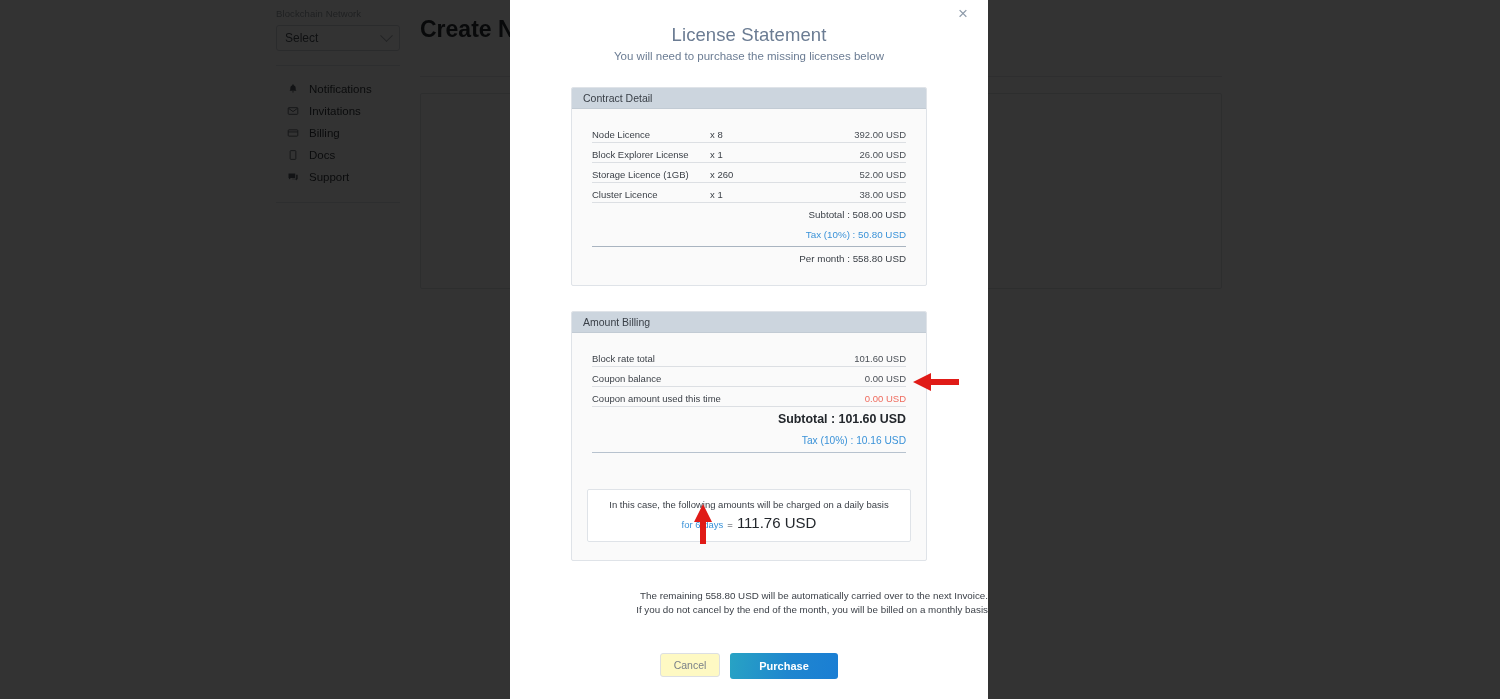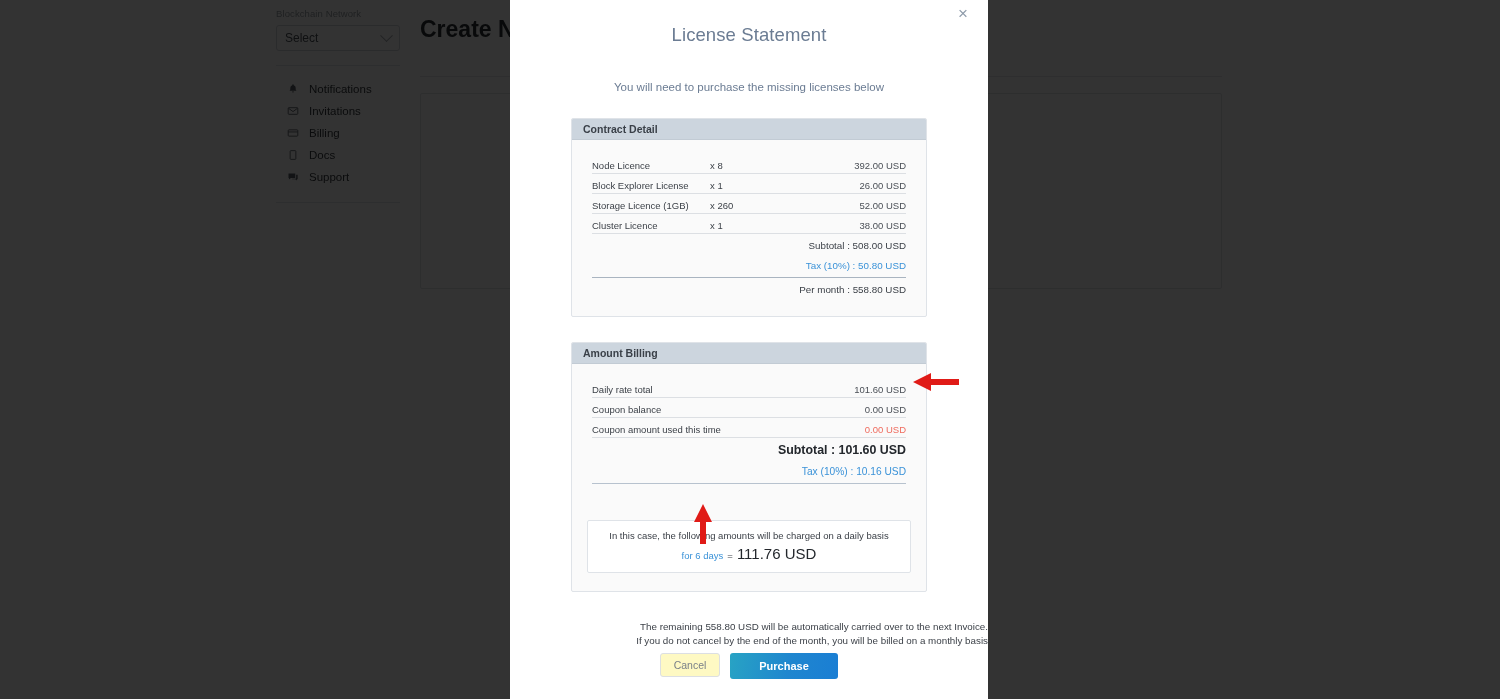--- a/index.html
+++ b/index.html
@@ -155,42 +155,42 @@
     font-size: 18.5px;
     color: #6b7c93;
     padding-top: 24px;
     letter-spacing: .1px;
   }
 
   .modal-sub {
     text-align: center;
     font-size: 11.5px;
     color: #6b7c93;
-    margin-top: 35px;
+    margin-top: 4px;
   }
 
   .panel {
     margin: 0 auto;
     width: 356px;
     border: 1px solid #dfe3e8;
     border-radius: 2px;
     background: #fafafa;
     overflow: hidden;
   }
   .panel.contract { margin-top: 25px; }
   .panel.billing  { margin-top: 25px; }
 
   .panel-head {
     background: #ccd5de;
     height: 21px;
     display: flex;
     align-items: center;
     padding-left: 11px;
     font-size: 10.5px;
-    font-weight: bold;
+    font-weight: normal;
     color: #3a4048;
     border-bottom: 1px solid #c2cbd4;
   }
 
   .panel-body {
     padding: 14px 20px 18px 20px;
   }
 
   .line {
     display: flex;
@@ -409,21 +409,21 @@
         <div class="rule"></div>
         <div class="totrow">Per month : 558.80 USD</div>
       </div>
     </div>
 
     <div class="panel billing">
       <div class="panel-head">Amount Billing</div>
       <div class="panel-body">
 
         <div class="line">
-          <span class="nm" style="flex:0 0 188px">Daily rate total</span>
+          <span class="nm" style="flex:0 0 188px">Block rate total</span>
           <span class="amt">101.60 USD</span>
         </div>
         <div class="line">
           <span class="nm" style="flex:0 0 188px">Coupon balance</span>
           <span class="amt">0.00 USD</span>
         </div>
         <div class="line">
           <span class="nm" style="flex:0 0 188px">Coupon amount used this time</span>
           <span class="amt red">0.00 USD</span>
         </div>

